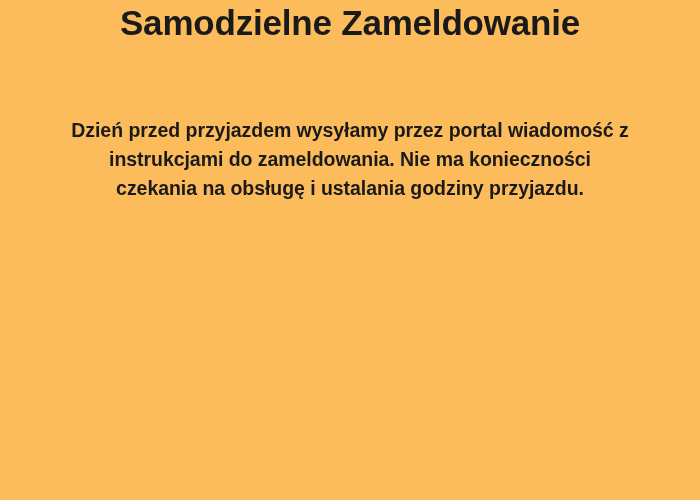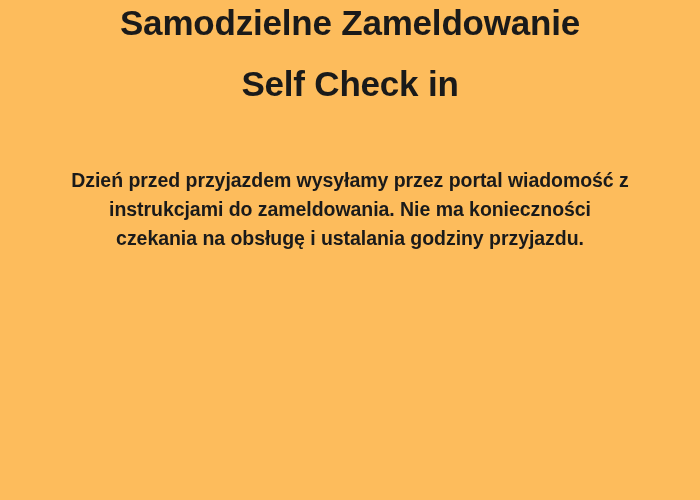--- a/index.html
+++ b/index.html
@@ -46,21 +46,21 @@
   .title-primary {
     margin-top: -2px;
   }
   .title-secondary {
     margin-top: 26px;
   }
   
   .body-block {
     width: 560px;
     text-align: center;
-    margin: 1px auto;
+    margin: 12px auto;
   }
   .para {
     font-size: 19.5px;
     font-weight: 700;
     line-height: 29px;
     letter-spacing: -0.05px;
     text-align: center;
     margin: 0;
     padding: 0;
     color: #1A1A1A;
@@ -75,21 +75,20 @@
     flex: 1 1 auto;
   }
 </style>
 </head>
 <body>
 
 <div class="poster">
 
   <div class="heading-block">
     <h1 class="title-line title-primary">Samodzielne Zameldowanie</h1>
-    <h2 class="title-line title-secondary">Self Check in</h2>
   </div>
 
   <div class="body-block">
     <p class="para para-pl">Dzień przed przyjazdem wysyłamy przez portal wiadomość z instrukcjami do zameldowania. Nie ma konieczności czekania na obsługę i ustalania godziny przyjazdu.</p>
   </div>
 
   <div class="spacer-bottom"></div>
 
 </div>
 

